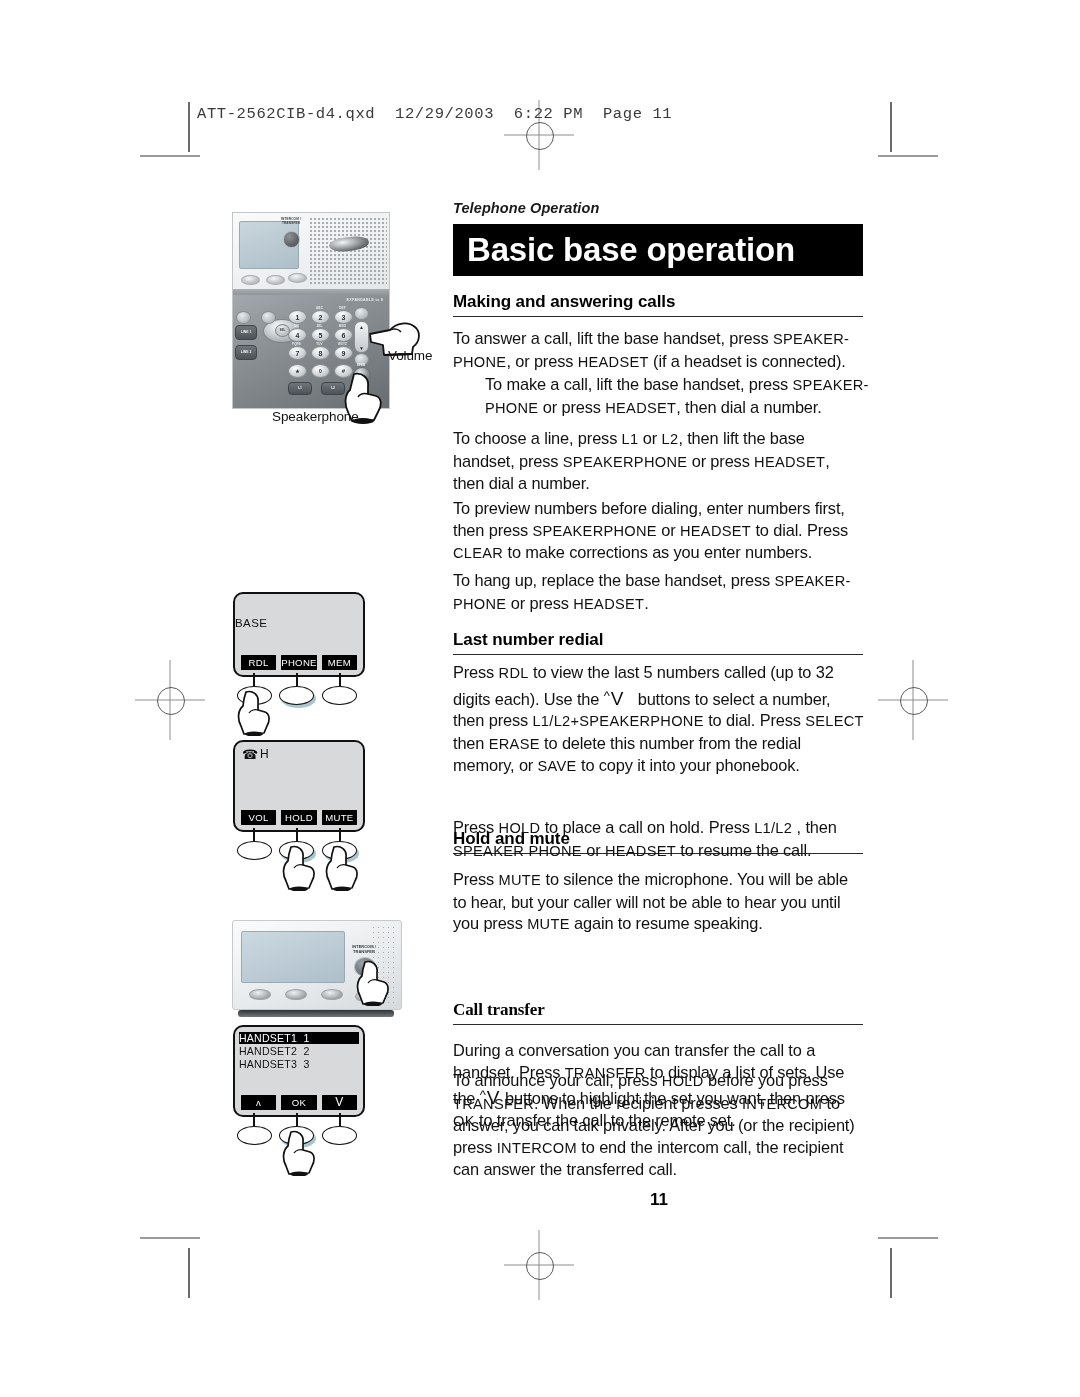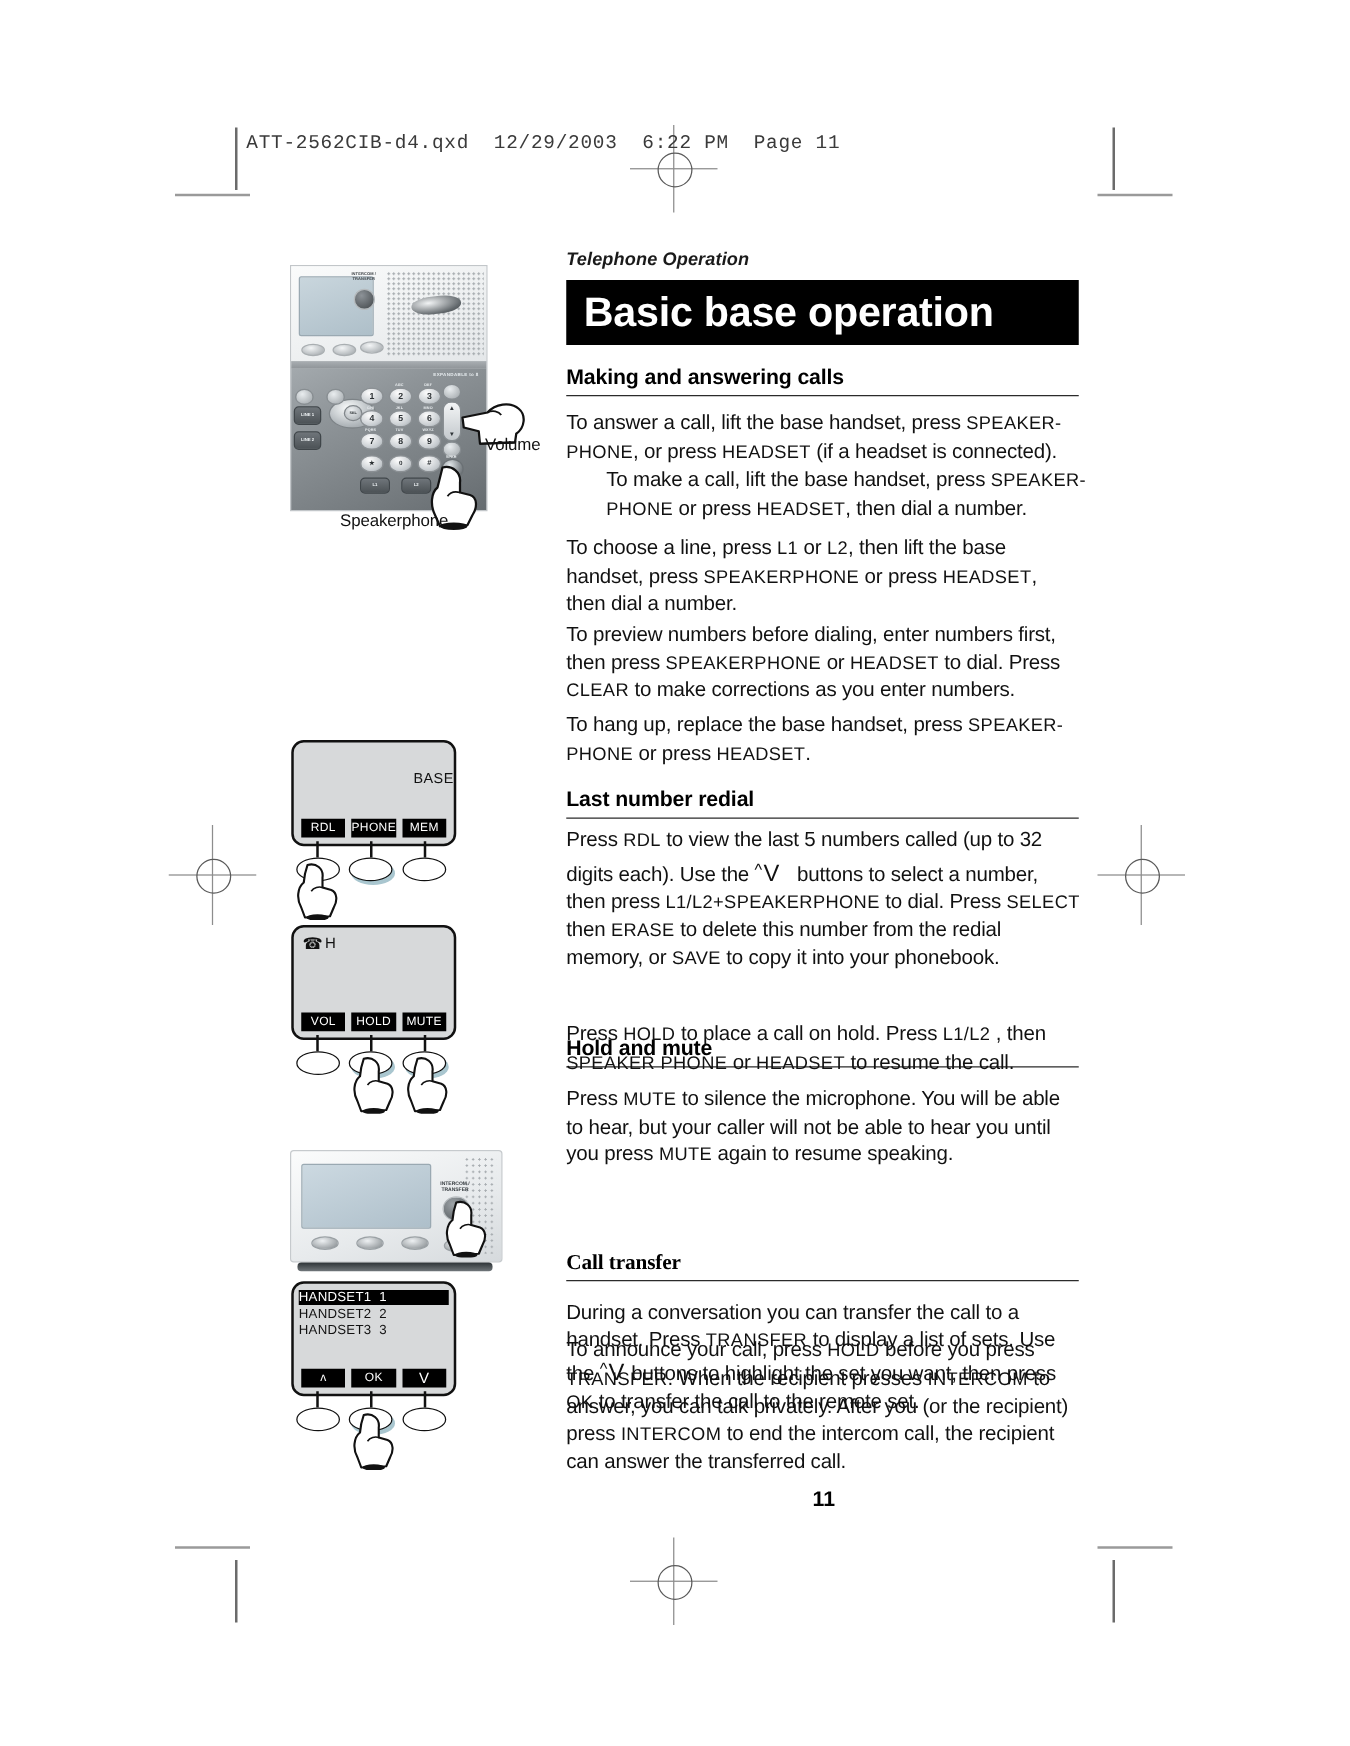--- a/index.html
+++ b/index.html
@@ -173,21 +173,21 @@
 
   .callout{
     position:absolute;font-size:13.5px;color:#111;letter-spacing:-.1px;
   }
 
   
   .lcd-panel{
     position:absolute;background:#d7d9da;border:2.4px solid #111;border-radius:10px;
   }
   .lcd-panel .screen-txt{
-    position:absolute;left:0;right:0;text-align:right;
+    position:absolute;left:0;right:0;text-align:left;
     font-family:"Liberation Sans",sans-serif;font-size:11.5px;color:#111;letter-spacing:.4px;
   }
   .softrow{position:absolute;left:6px;right:6px;bottom:5px;height:15px;display:flex;gap:5px;}
   .soft{
     flex:1;background:#000;color:#fff;font-size:9.6px;line-height:15px;
     text-align:center;letter-spacing:.3px;
   }
   .stems{position:absolute;}
   .stem{position:absolute;width:1.6px;background:#111;}
   .obtn{

